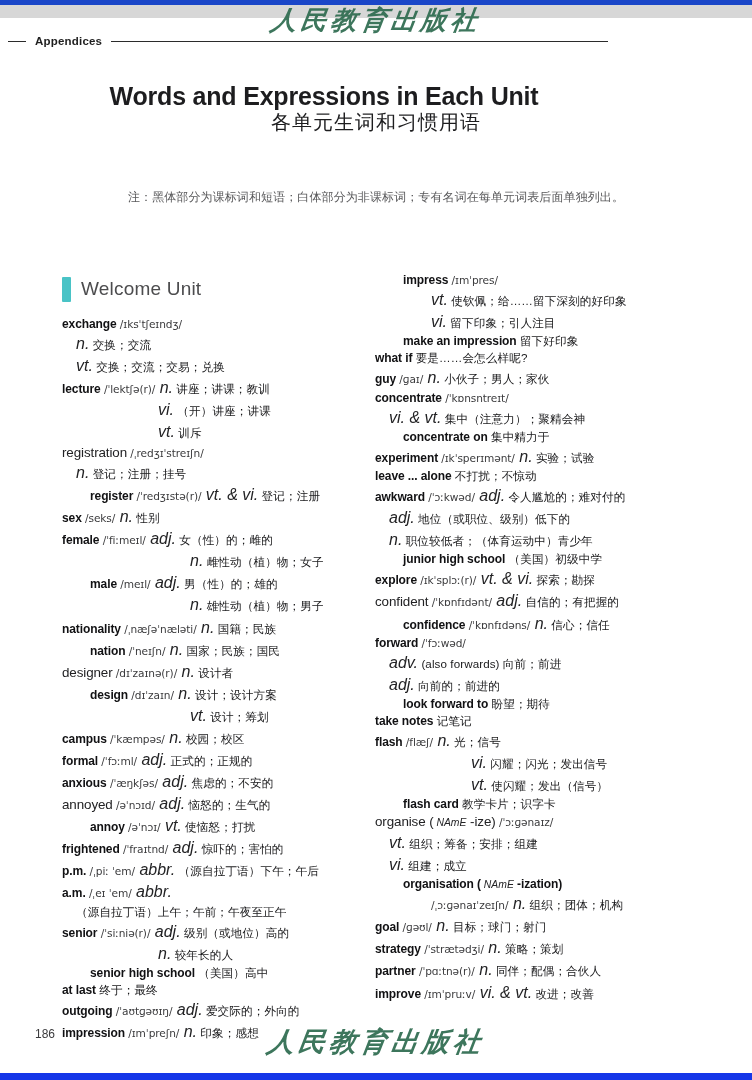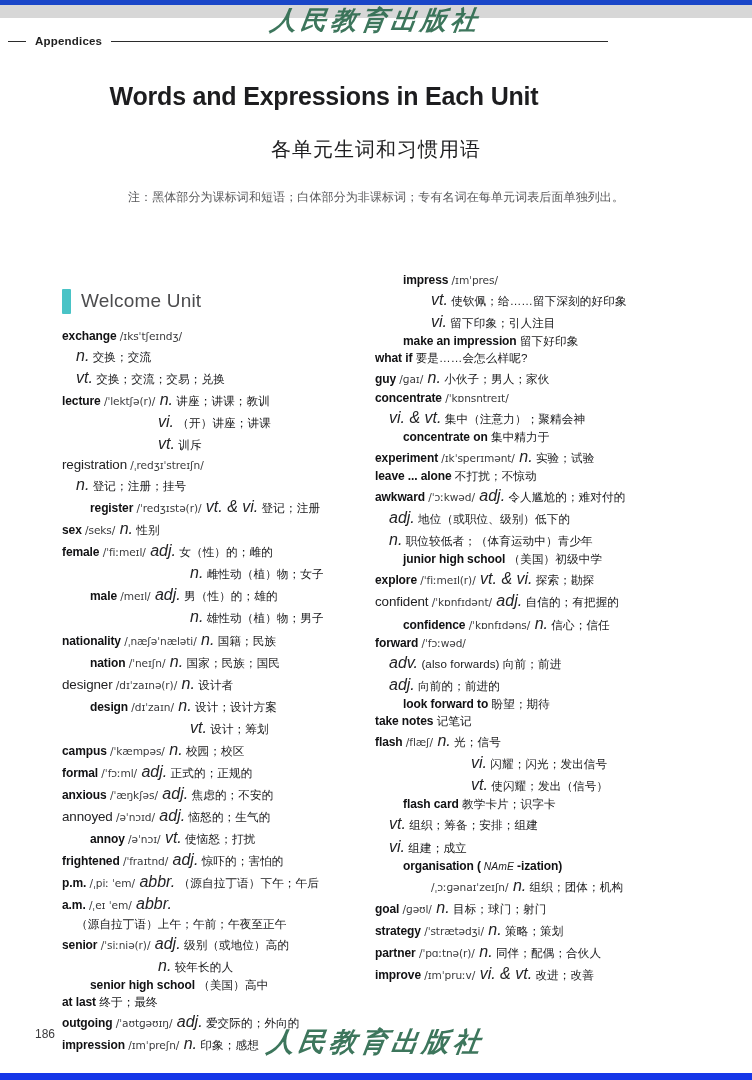--- a/index.html
+++ b/index.html
@@ -52,39 +52,39 @@
     letter-spacing:.2px;
   }
   
   .title-en{
     position:absolute;left:0;top:82px;width:648px;
     text-align:center;
     font-size:25px;font-weight:700;color:#1d1d1f;
     letter-spacing:-0.2px;
   }
   .title-cn{
-    position:absolute;left:0;top:136px;width:752px;
+    position:absolute;left:0;top:109px;width:752px;
     text-align:center;
     font-size:20px;font-weight:400;color:#1d1d1f;
     letter-spacing:1px;
   }
   .note{
     position:absolute;left:0;top:189px;width:752px;
     text-align:center;
     font-size:12px;color:#58585a;
     letter-spacing:.1px;
   }
   
   .columns{
     position:absolute;left:0;top:272px;width:752px;height:740px;
   }
   .col{
     position:absolute;top:0;width:322px;
   }
-  .col.left{left:62px;margin-top:12px;}
+  .col.left{left:62px;}
   .col.right{left:375px;}
   
   .unit-head{
     display:flex;align-items:center;
     height:34px;margin-bottom:10px;
   }
   .unit-bar{
     width:9px;height:25px;background:#49c3c6;
     margin-right:10px;flex:none;border-radius:1px;
   }
@@ -263,21 +263,21 @@
           </div>
           <div class="entry">
             <span class="ln"><span class="hw">awkward</span><span class="ph"> /ˈɔːkwəd/</span><span class="pos"> adj.</span><span class="def"> 令人尴尬的；难对付的</span></span>
           </div>
           <div class="entry">
             <span class="ln i1"><span class="pos">adj.</span><span class="def"> 地位（或职位、级别）低下的</span></span>
             <span class="ln i1"><span class="pos">n.</span><span class="def"> 职位较低者；（体育运动中）青少年</span></span>
             <span class="ln i2"><span class="hw">junior high school</span><span class="def"> （美国）初级中学</span></span>
           </div>
           <div class="entry">
-            <span class="ln"><span class="hw">explore</span><span class="ph"> /ˈfiːmeɪl(r)/</span><span class="pos"> vt. &amp; vi.</span><span class="def"> 探索；勘探</span></span>
+            <span class="ln"><span class="hw">explore</span><span class="ph"> /ɪkˈsplɔː(r)/</span><span class="pos"> vt. &amp; vi.</span><span class="def"> 探索；勘探</span></span>
           </div>
           <div class="entry">
             <span class="ln"><span class="hwl">confident</span><span class="ph"> /ˈkɒnfɪdənt/</span><span class="pos"> adj.</span><span class="def"> 自信的；有把握的</span></span>
             <span class="ln i2"><span class="hw">confidence</span><span class="ph"> /ˈkɒnfɪdəns/</span><span class="pos"> n.</span><span class="def"> 信心；信任</span></span>
           </div>
           <div class="entry">
             <span class="ln"><span class="hw">forward</span><span class="ph"> /ˈfɔːwəd/</span></span>
             <span class="ln i1"><span class="pos">adv.</span><span class="def"> (also forwards) 向前；前进</span></span>
             <span class="ln i1"><span class="pos">adj.</span><span class="def"> 向前的；前进的</span></span>
             <span class="ln i2"><span class="hw">look forward to</span><span class="def"> 盼望；期待</span></span>
@@ -285,20 +285,21 @@
           <div class="entry">
             <span class="ln"><span class="hw">take notes</span><span class="def"> 记笔记</span></span>
           </div>
           <div class="entry">
             <span class="ln"><span class="hw">flash</span><span class="ph"> /flæʃ/</span><span class="pos"> n.</span><span class="def"> 光；信号</span></span>
             <span class="ln i4"><span class="pos">vi.</span><span class="def"> 闪耀；闪光；发出信号</span></span>
             <span class="ln i4"><span class="pos">vt.</span><span class="def"> 使闪耀；发出（信号）</span></span>
             <span class="ln i2"><span class="hw">flash card</span><span class="def"> 教学卡片；识字卡</span></span>
           </div>
           <div class="entry">
+            <span class="ln"><span class="hwl">organise (</span><span class="name"> NAmE</span><span class="hwl"> -ize)</span><span class="ph"> /ˈɔːɡənaɪz/</span></span>
             <span class="ln i1"><span class="pos">vt.</span><span class="def"> 组织；筹备；安排；组建</span></span>
             <span class="ln i1"><span class="pos">vi.</span><span class="def"> 组建；成立</span></span>
             <span class="ln i2"><span class="hw">organisation (</span><span class="name"> NAmE</span><span class="hw"> -ization)</span></span>
             <span class="ln i3"><span class="ph">/ˌɔːɡənaɪˈzeɪʃn/</span><span class="pos"> n.</span><span class="def"> 组织；团体；机构</span></span>
           </div>
           <div class="entry">
             <span class="ln"><span class="hw">goal</span><span class="ph"> /ɡəʊl/</span><span class="pos"> n.</span><span class="def"> 目标；球门；射门</span></span>
           </div>
           <div class="entry">
             <span class="ln"><span class="hw">strategy</span><span class="ph"> /ˈstrætədʒi/</span><span class="pos"> n.</span><span class="def"> 策略；策划</span></span>

